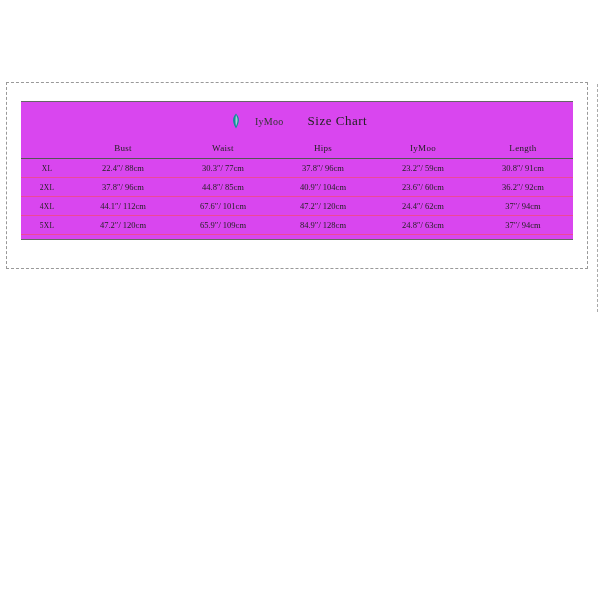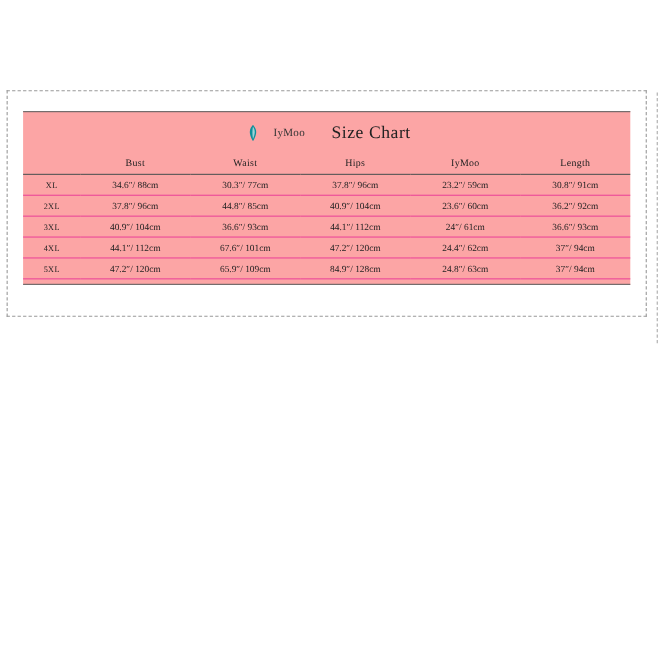--- a/index.html
+++ b/index.html
@@ -15,21 +15,21 @@
     .outer-panel {
       position: absolute;
       left: 6px;
       top: 82px;
       width: 582px;
       border: 1px dashed #999;
       background: #fff;
       padding: 18px 14px 28px 14px;
     }
     .inner-card {
-      background: #fca5a5;
+      background: #d946ef;
       border-top: 1px solid #666;
       border-bottom: 1px solid #666;
       padding: 6px 0 4px 0;
     }
     .header {
       display: flex;
       align-items: center;
       justify-content: center;
       gap: 10px;
       padding: 4px 0 8px 0;
@@ -40,21 +40,21 @@
       display: flex;
       align-items: center;
       justify-content: center;
     }
     .brand {
       font-size: 10px;
       color: #333;
       letter-spacing: 0.3px;
     }
     .title {
-      font-size: 16px;
+      font-size: 13px;
       color: #222;
       margin-left: 14px;
       letter-spacing: 0.5px;
       text-align: right;
     }
     table {
       width: 100%;
       border-collapse: collapse;
       table-layout: fixed;
     }
@@ -121,41 +121,33 @@
           <th>Bust</th>
           <th>Waist</th>
           <th>Hips</th>
           <th>IyMoo</th>
           <th>Length</th>
         </tr>
       </thead>
       <tbody id="tbody">
           <tr>
             <td class="size">XL</td>
-            <td>34.6″/ 88cm</td>
+            <td>22.4″/ 88cm</td>
             <td>30.3″/ 77cm</td>
             <td>37.8″/ 96cm</td>
             <td>23.2″/ 59cm</td>
             <td>30.8″/ 91cm</td>
           </tr>
           <tr>
             <td class="size">2XL</td>
             <td>37.8″/ 96cm</td>
             <td>44.8″/ 85cm</td>
             <td>40.9″/ 104cm</td>
             <td>23.6″/ 60cm</td>
             <td>36.2″/ 92cm</td>
-          </tr>
-          <tr>
-            <td class="size">3XL</td>
-            <td>40.9″/ 104cm</td>
-            <td>36.6″/ 93cm</td>
-            <td>44.1″/ 112cm</td>
-            <td>24″/ 61cm</td>
-            <td>36.6″/ 93cm</td>
           </tr>
           <tr>
             <td class="size">4XL</td>
             <td>44.1″/ 112cm</td>
             <td>67.6″/ 101cm</td>
             <td>47.2″/ 120cm</td>
             <td>24.4″/ 62cm</td>
             <td>37″/ 94cm</td>
           </tr>
           <tr>

